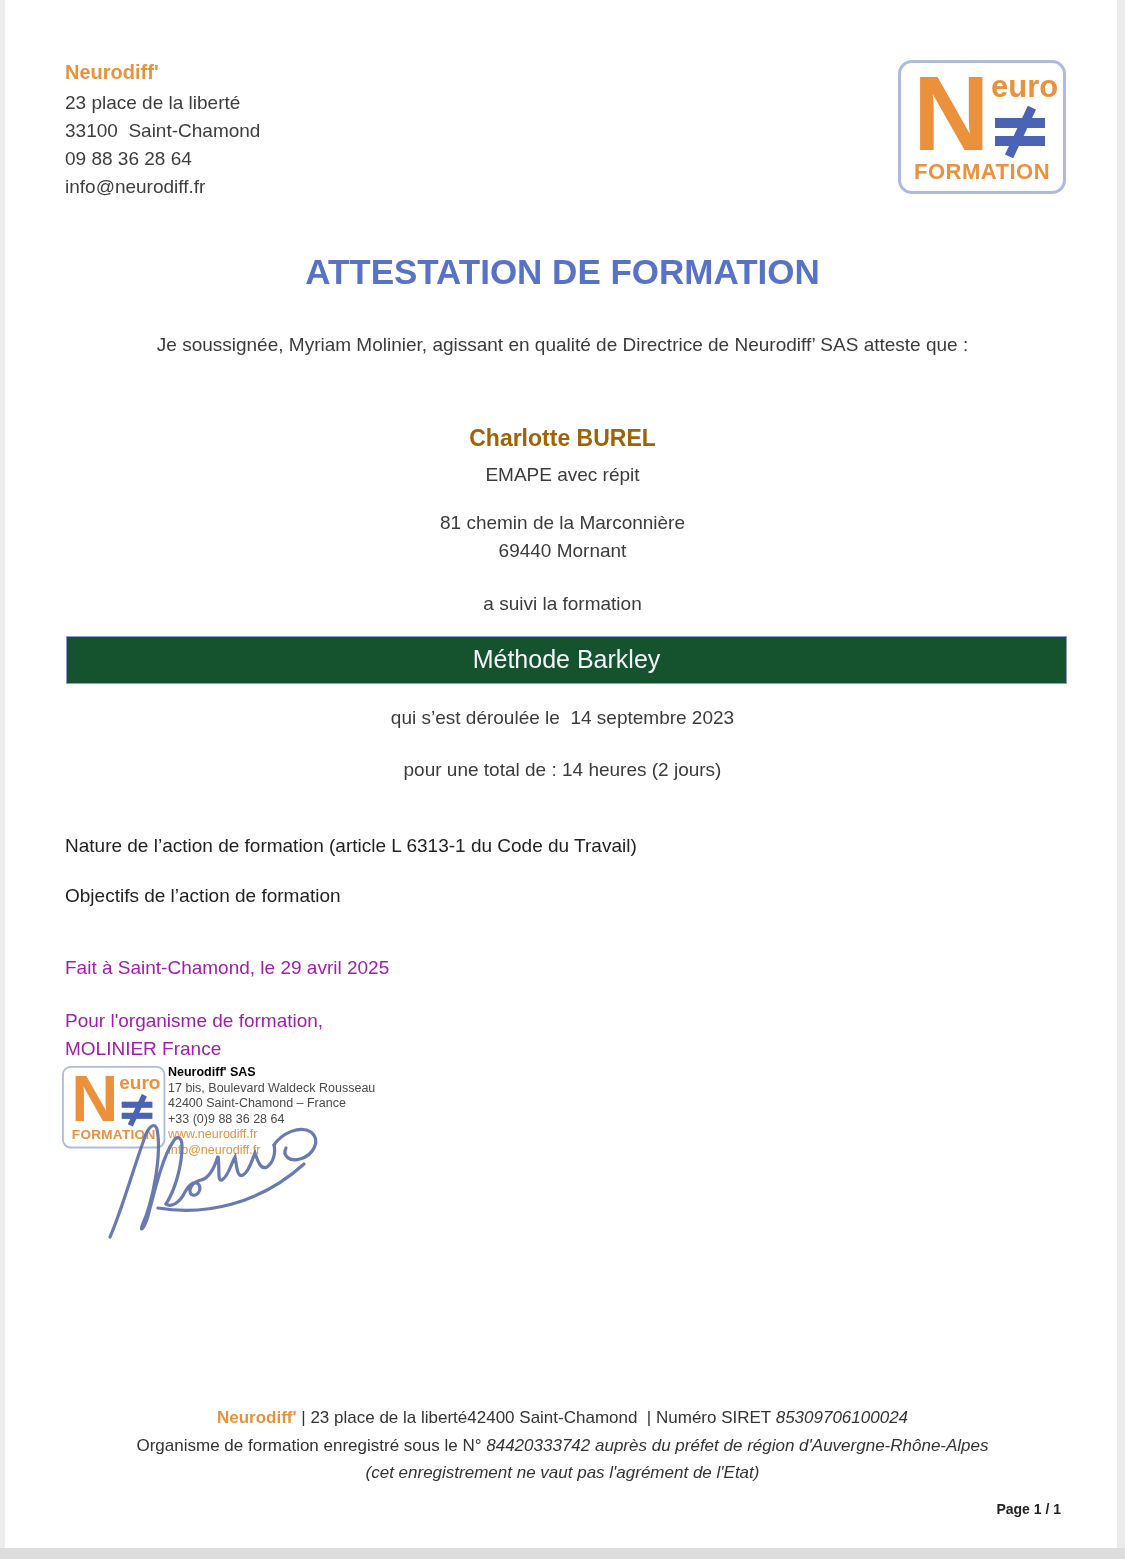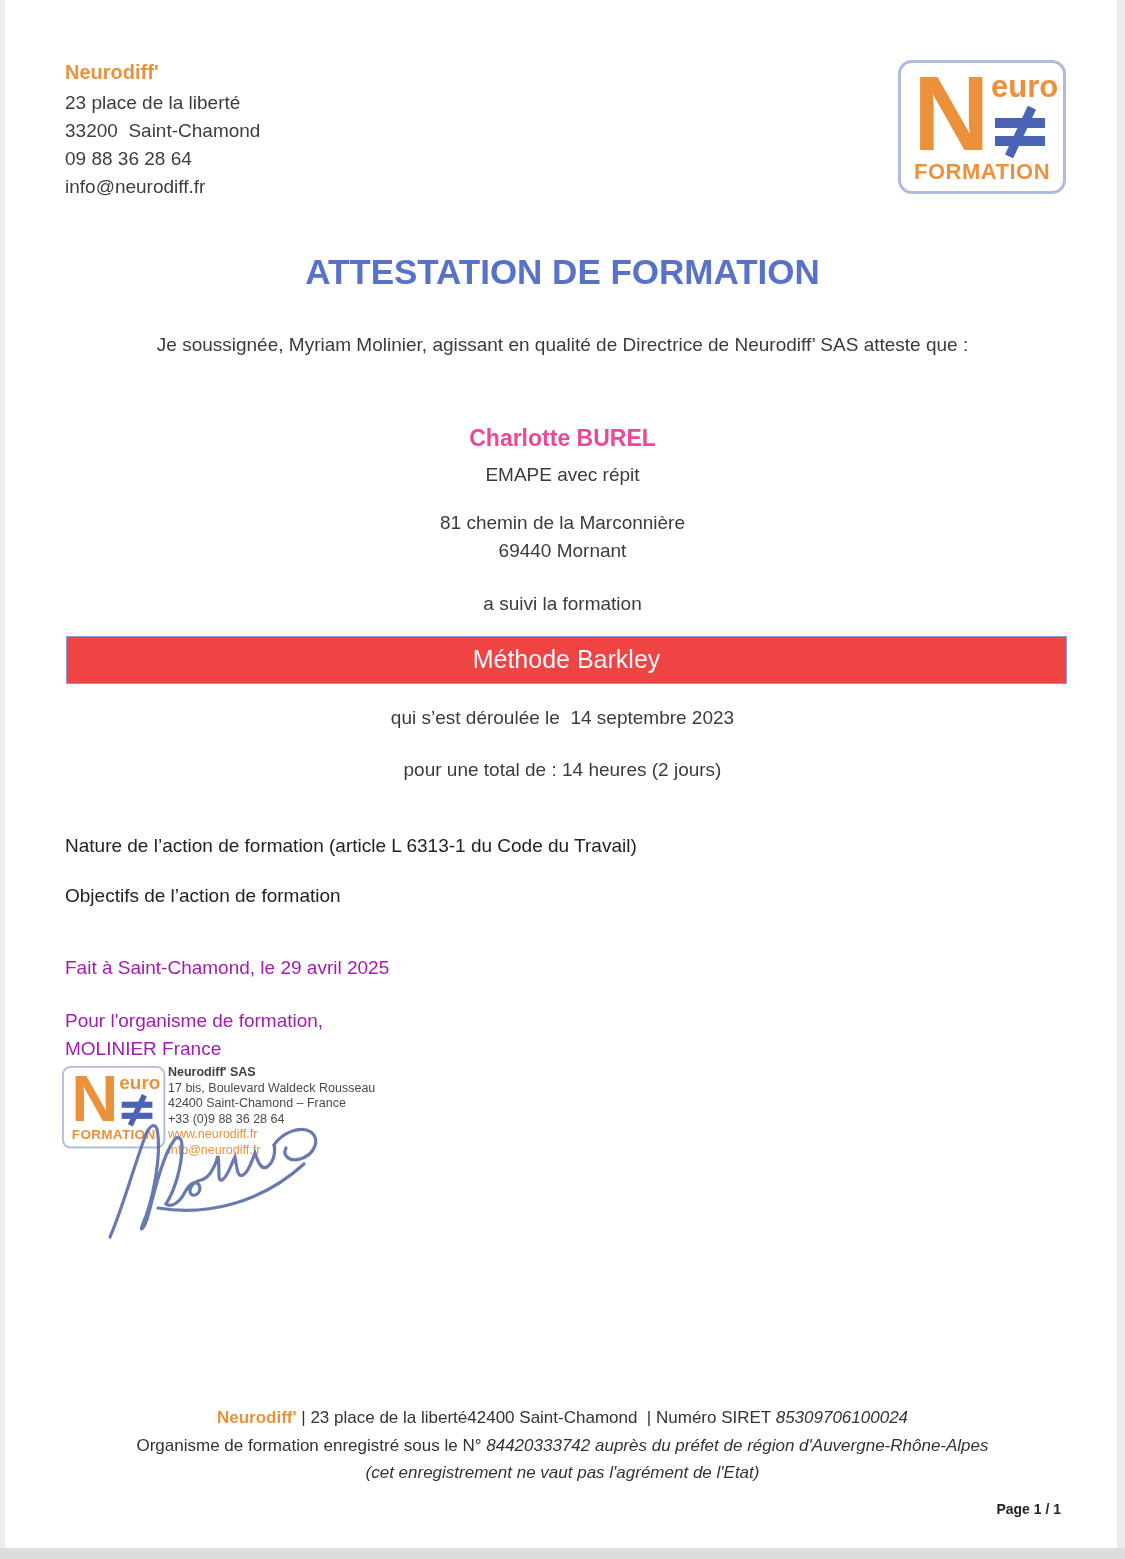--- a/index.html
+++ b/index.html
@@ -29,42 +29,42 @@
   .logo-neq .slash{position:absolute;left:21px;top:-10px;width:9px;height:54px;background:#4a63b5;transform:rotate(25deg);}
   .logo-formation{position:absolute;left:0;right:0;bottom:6px;text-align:center;font-size:22px;font-weight:bold;letter-spacing:0.5px;color:#eb913b;}
   .logo-small-wrap{position:absolute;left:62px;top:1066px;width:102px;height:82px;}
   .logo-small-wrap .logo-box{left:0;top:0;transform:scale(0.615);transform-origin:top left;}
 
   
   .doc-title{position:absolute;left:0;width:1125px;top:252px;text-align:center;
     font-size:35px;font-weight:bold;color:#5872c7;}
   .center-line{position:absolute;left:0;width:1125px;text-align:center;font-size:19px;color:#3b3b3b;}
   .intro{top:334px;}
-  .trainee-name{top:425px;font-size:23px;font-weight:bold;color:#ec4899;}
+  .trainee-name{top:425px;font-size:23px;font-weight:bold;color:#a16207;}
   .addr1{top:464px;}
   .addr2{top:512px;}
   .addr3{top:540px;}
   .followed{top:593px;}
-  .banner{position:absolute;left:66px;top:636px;width:999px;height:46px;background:#ef4444;border:1px solid #8b9ad5;
+  .banner{position:absolute;left:66px;top:636px;width:999px;height:46px;background:#14532d;border:1px solid #8b9ad5;
     color:#f4f6fc;font-size:25px;text-align:center;line-height:45px;}
   .date-line{top:707px;}
   .duration-line{top:759px;}
 
   
   .left-line{position:absolute;left:65px;font-size:19px;color:#a21caf;}
   .bold{font-weight:normal;color:#222;}
   .nature{top:835px;}
   .objectives{top:885px;}
   .place-date{top:957px;}
   .signoff1{top:1010px;}
   .signoff2{top:1038px;}
 
   
   .contact{position:absolute;left:168px;top:1065px;font-size:12.5px;line-height:15.5px;color:#4a4a4a;}
-  .contact .c-name{color:#404040;font-weight:bold;}
+  .contact .c-name{color:#000000;font-weight:bold;}
   .contact .c-link{color:#e8923c;}
 
   
   .signature{position:absolute;left:100px;top:1112px;width:240px;height:135px;}
 
   
   .footer{position:absolute;left:0;width:1125px;text-align:center;font-size:17px;color:#333;}
   .f1{top:1408px;}
   .f2{top:1436px;}
   .f3{top:1463px;font-style:italic;}
@@ -75,21 +75,21 @@
 </head>
 <body>
 
 <div class="edge edge-left"></div>
 <div class="edge edge-right"></div>
 <div class="edge edge-bottom"></div>
 
 <div class="hdr-left">
   <div class="hdr-company">Neurodiff'</div>
   <div>23 place de la liberté</div>
-  <div class="pre">33200  Saint-Chamond</div>
+  <div class="pre">33100  Saint-Chamond</div>
   <div>09 88 36 28 64</div>
   <div>info@neurodiff.fr</div>
 </div>
 
 <div class="logo-box logo-big">
   <span class="logo-n">N</span>
   <span class="logo-euro">euro</span>
   <span class="logo-neq">
     <span class="bar bar1"></span>
       <span class="bar bar2"></span>

